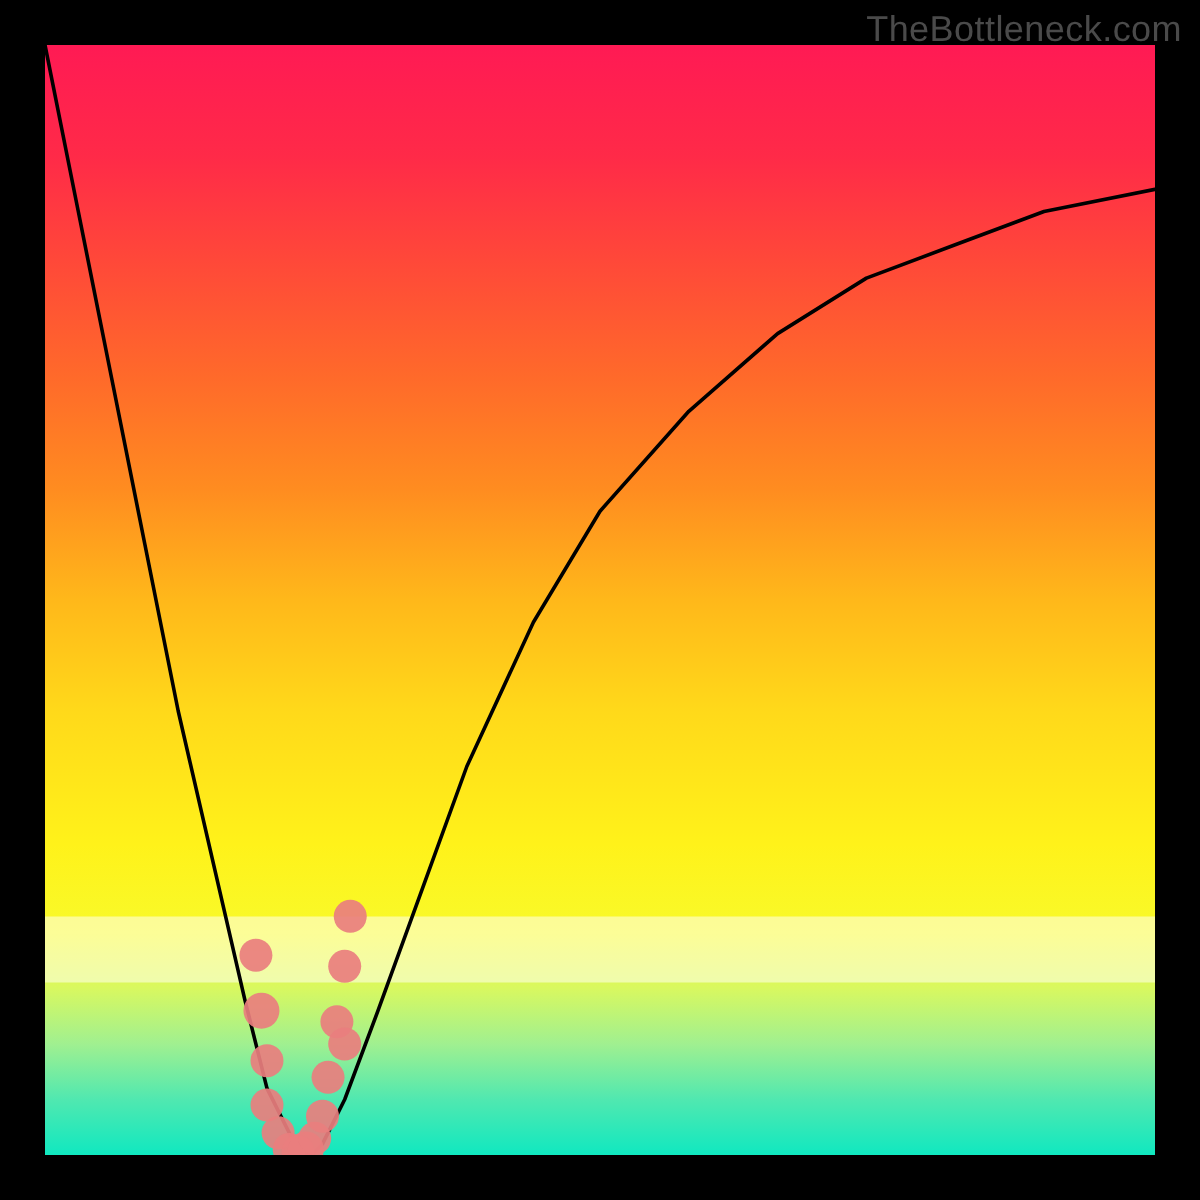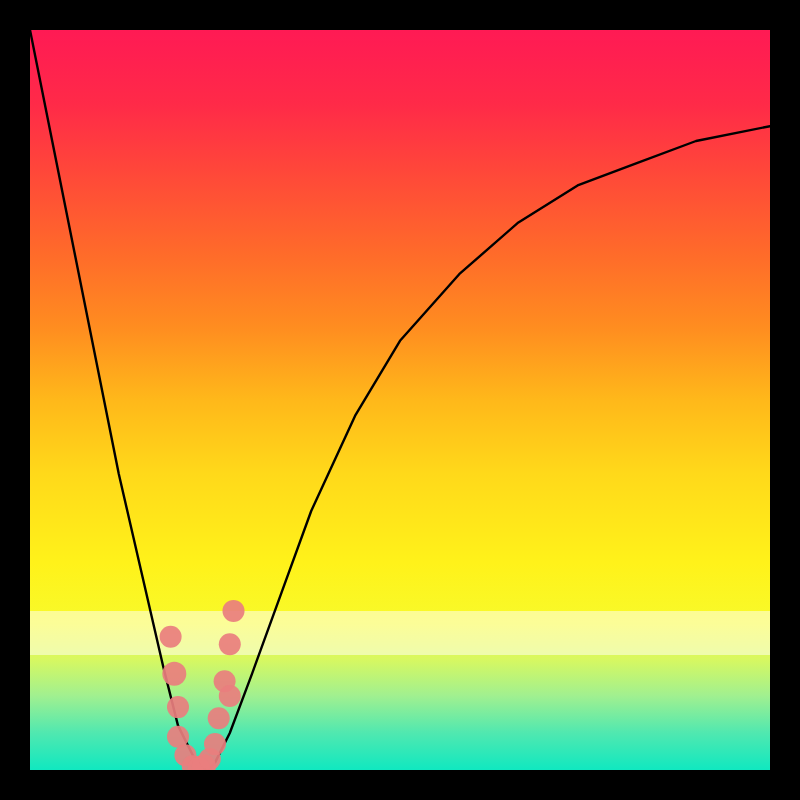--- a/index.html
+++ b/index.html
@@ -83,13 +83,14 @@
         <circle cx="173.9" cy="736.3" r="12" fill="#e97e7e" fill-opacity="0.92"></circle>
         <circle cx="179.8" cy="728.9" r="11" fill="#e97e7e" fill-opacity="0.92"></circle>
         <circle cx="185.0" cy="714.1" r="11" fill="#e97e7e" fill-opacity="0.92"></circle>
         <circle cx="188.7" cy="688.2" r="11" fill="#e97e7e" fill-opacity="0.92"></circle>
         <circle cx="194.6" cy="651.2" r="11" fill="#e97e7e" fill-opacity="0.92"></circle>
         <circle cx="199.8" cy="614.2" r="11" fill="#e97e7e" fill-opacity="0.92"></circle>
         <circle cx="199.8" cy="666.0" r="11" fill="#e97e7e" fill-opacity="0.92"></circle>
         <circle cx="203.5" cy="580.9" r="11" fill="#e97e7e" fill-opacity="0.92"></circle>
       </svg>
   </div>
+  <div class="watermark">TheBottleneck.com</div>
 </div>
 
 </body></html>

